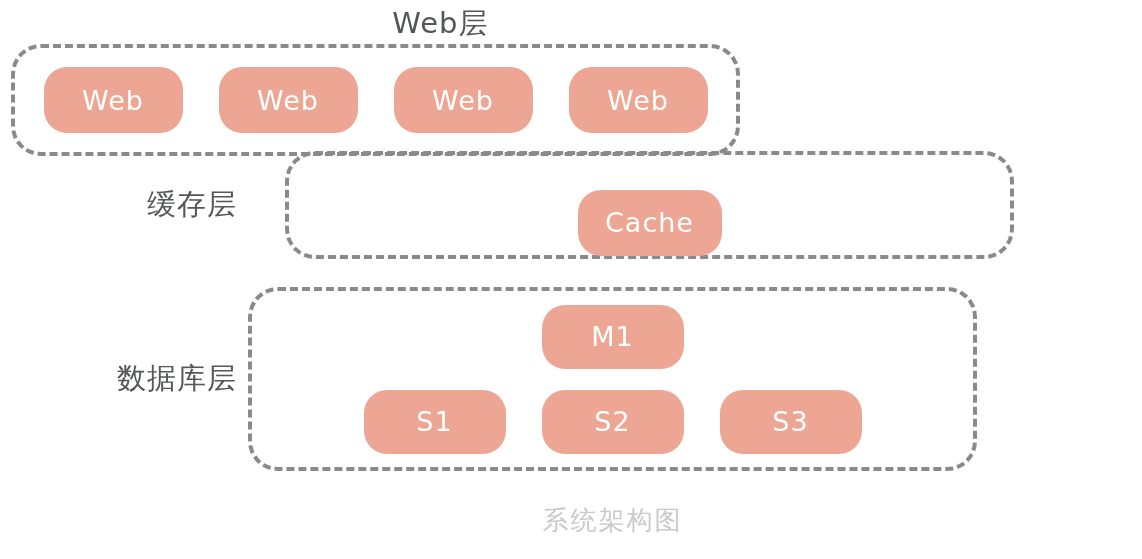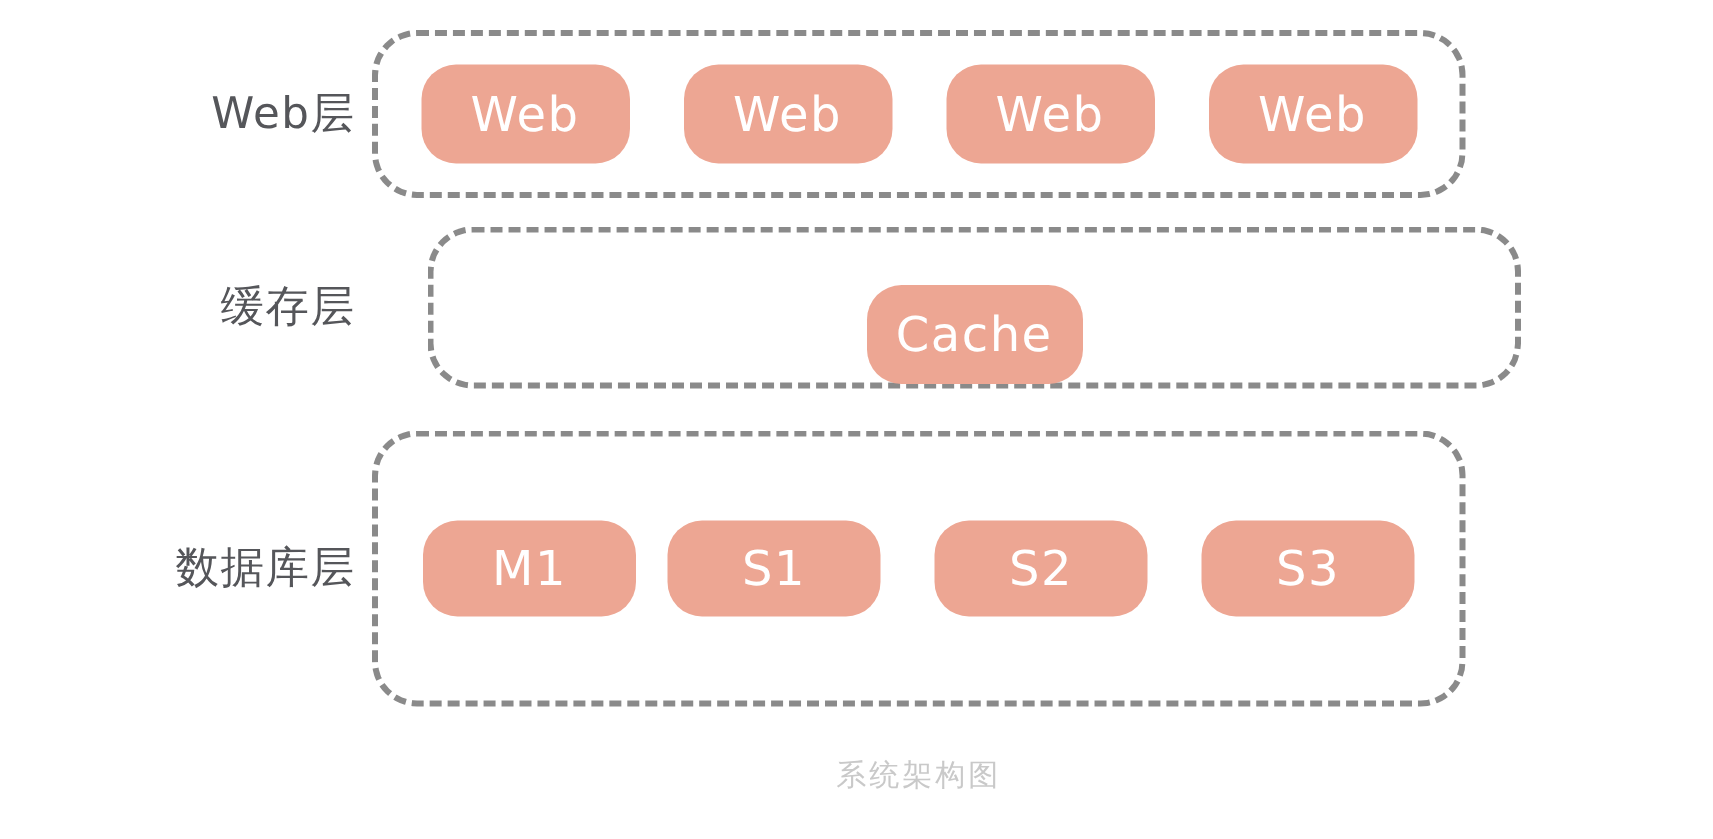--- a/index.html
+++ b/index.html
@@ -46,38 +46,38 @@
     justify-content: center;
     flex: none;
   }
   .node {
     background: var(--box-fill);
     color: var(--box-text);
     border-radius: 23px;
     display: flex;
     align-items: center;
     justify-content: center;
-    font-size: 32px;
+    font-size: 27px;
     letter-spacing: 1px;
   }
   .row { display: flex; justify-content: center; gap: 36px; }
   .node-web   { width: 139px; height: 66px; }
   .node-cache { width: 144px; height: 66px; margin-top: 35px; }
   .node-db    { width: 142px; height: 64px; }
-  .db-stack { display: flex; flex-direction: row; gap: 21px; }
-  .layer-web   { top: 20px;  height: 112px; }
+  .db-stack { display: flex; flex-direction: column; gap: 21px; }
+  .layer-web   { top: 4px;  height: 112px; flex-direction: column; }
   .layer-cache { top: 151px; height: 108px; gap: 37px; }
   .layer-db    { top: 287px; height: 184px; }
   .diagram-title {
     position: absolute;
     top: 503px;
     left: 248px;
     width: 729px;
     text-align: center;
-    font-size: 20px;
+    font-size: 26px;
     letter-spacing: 2px;
     color: var(--title-text);
   }
 </style>
 </head>
 <body>
 
 <div class="stage">
 
   <div class="layer layer-web">

